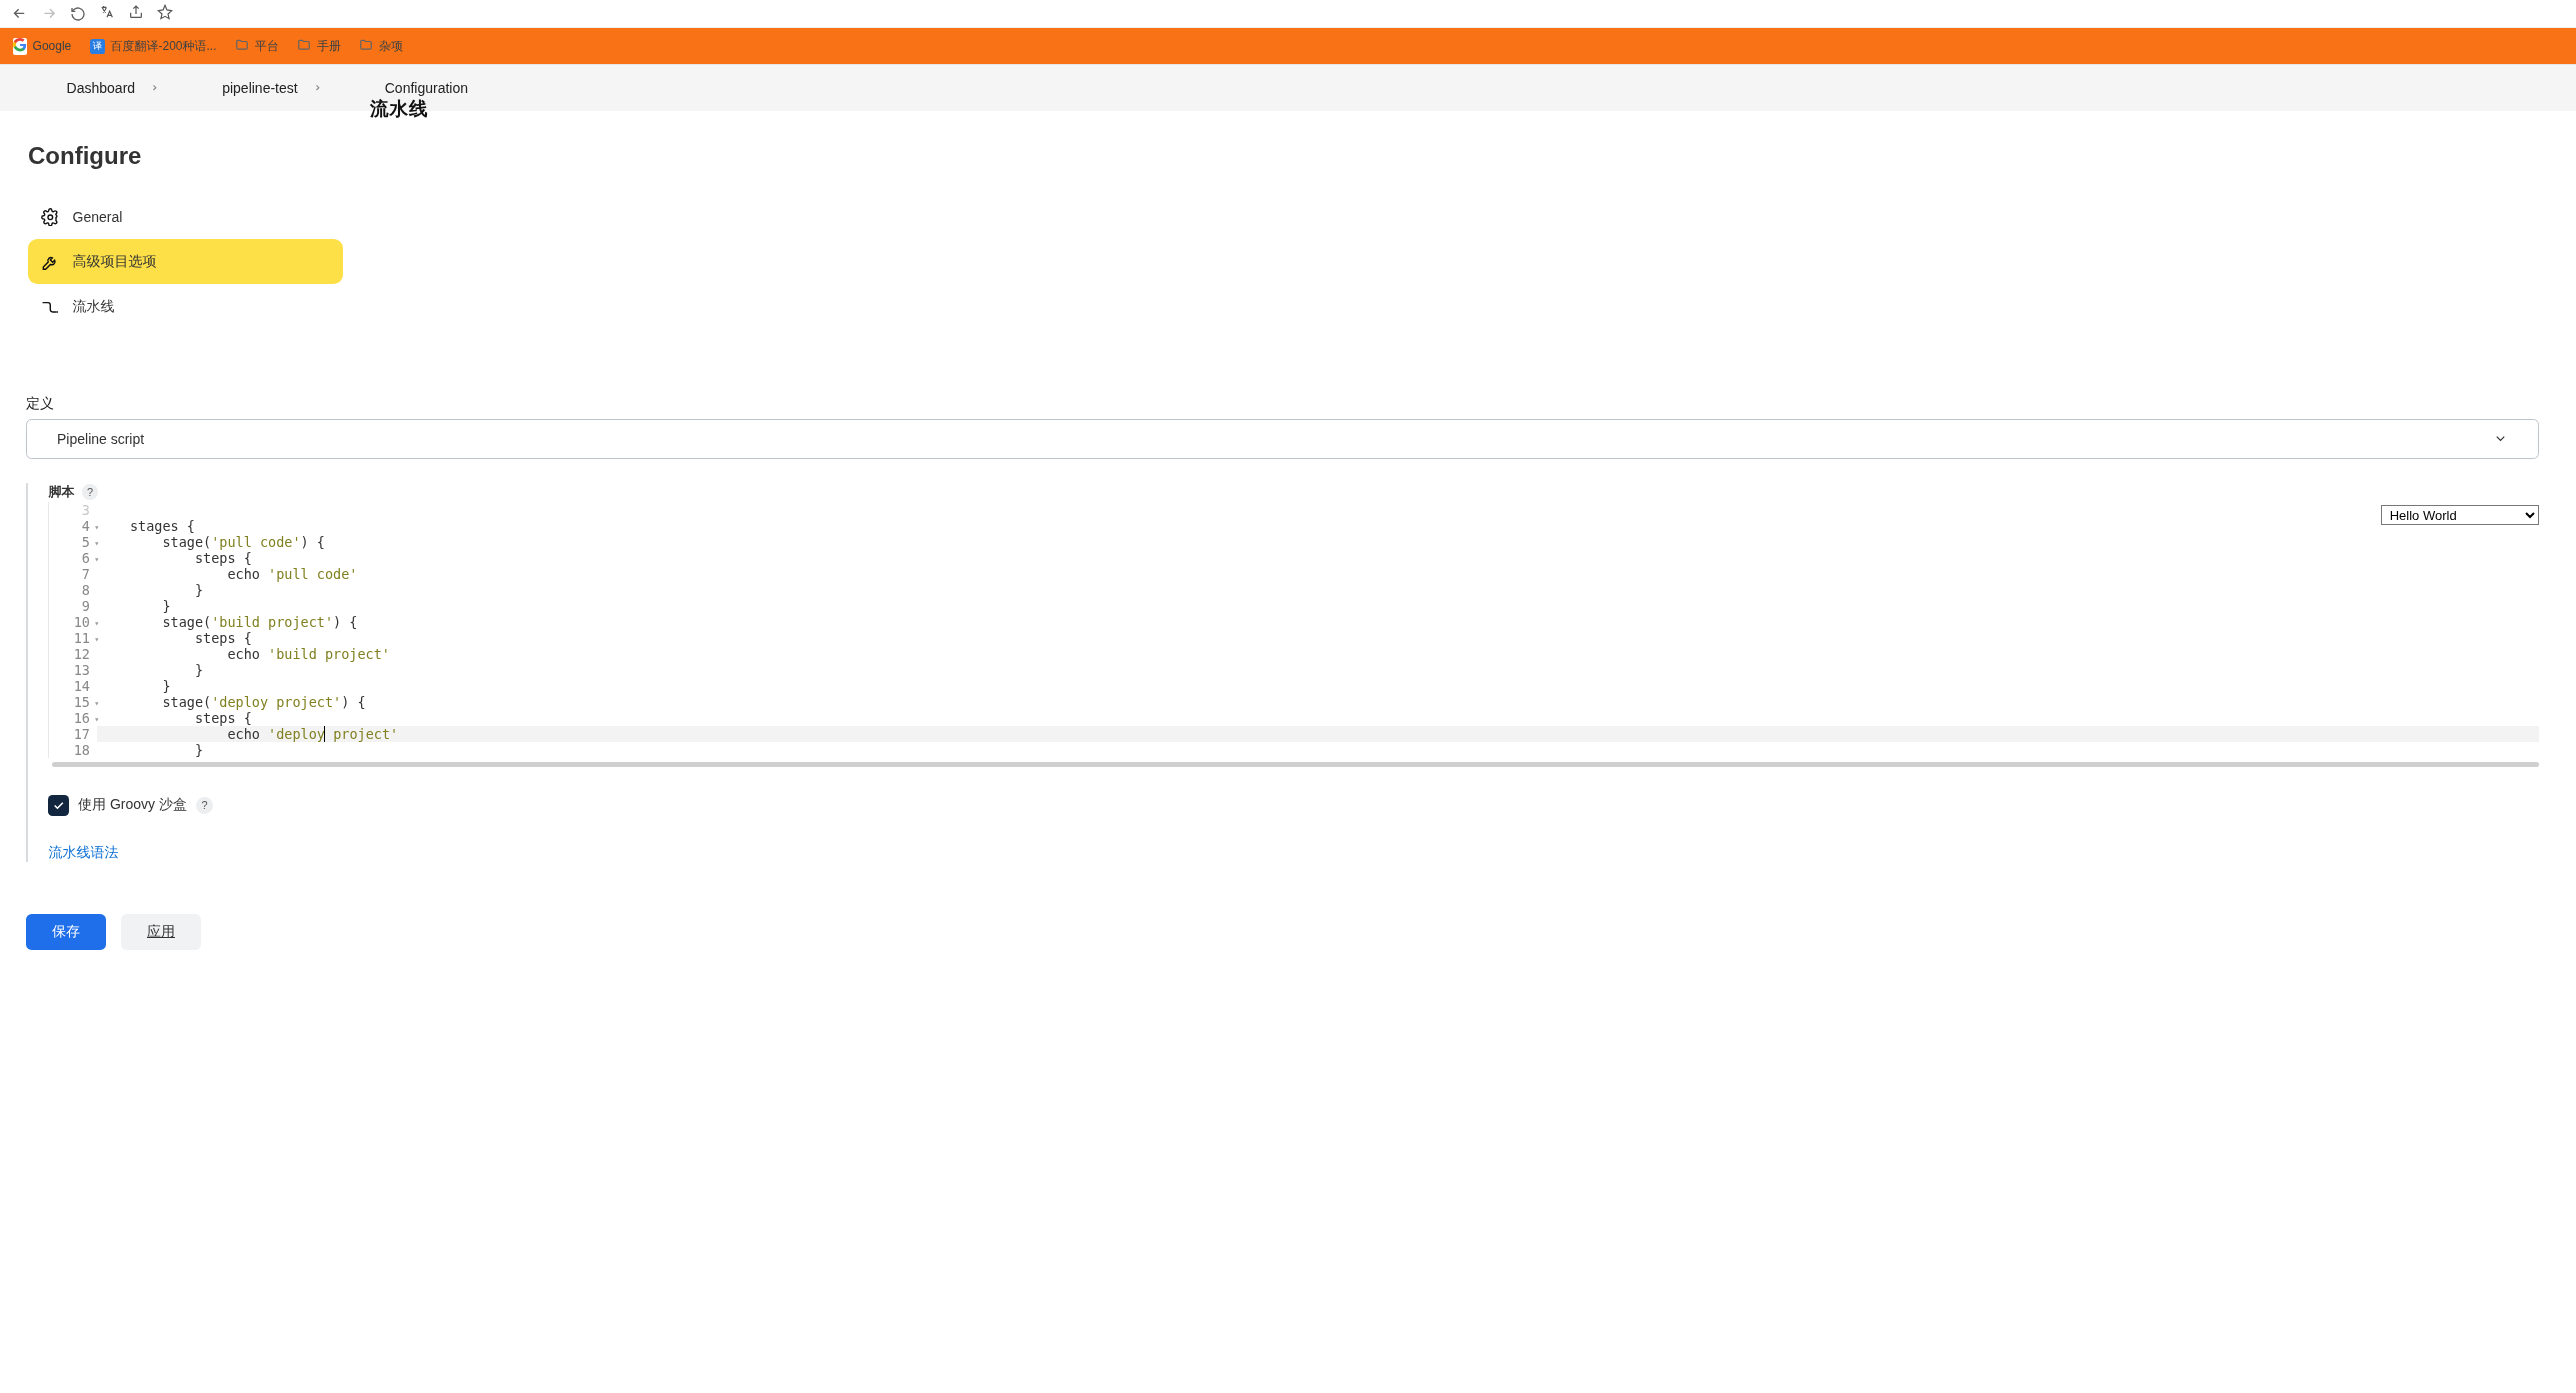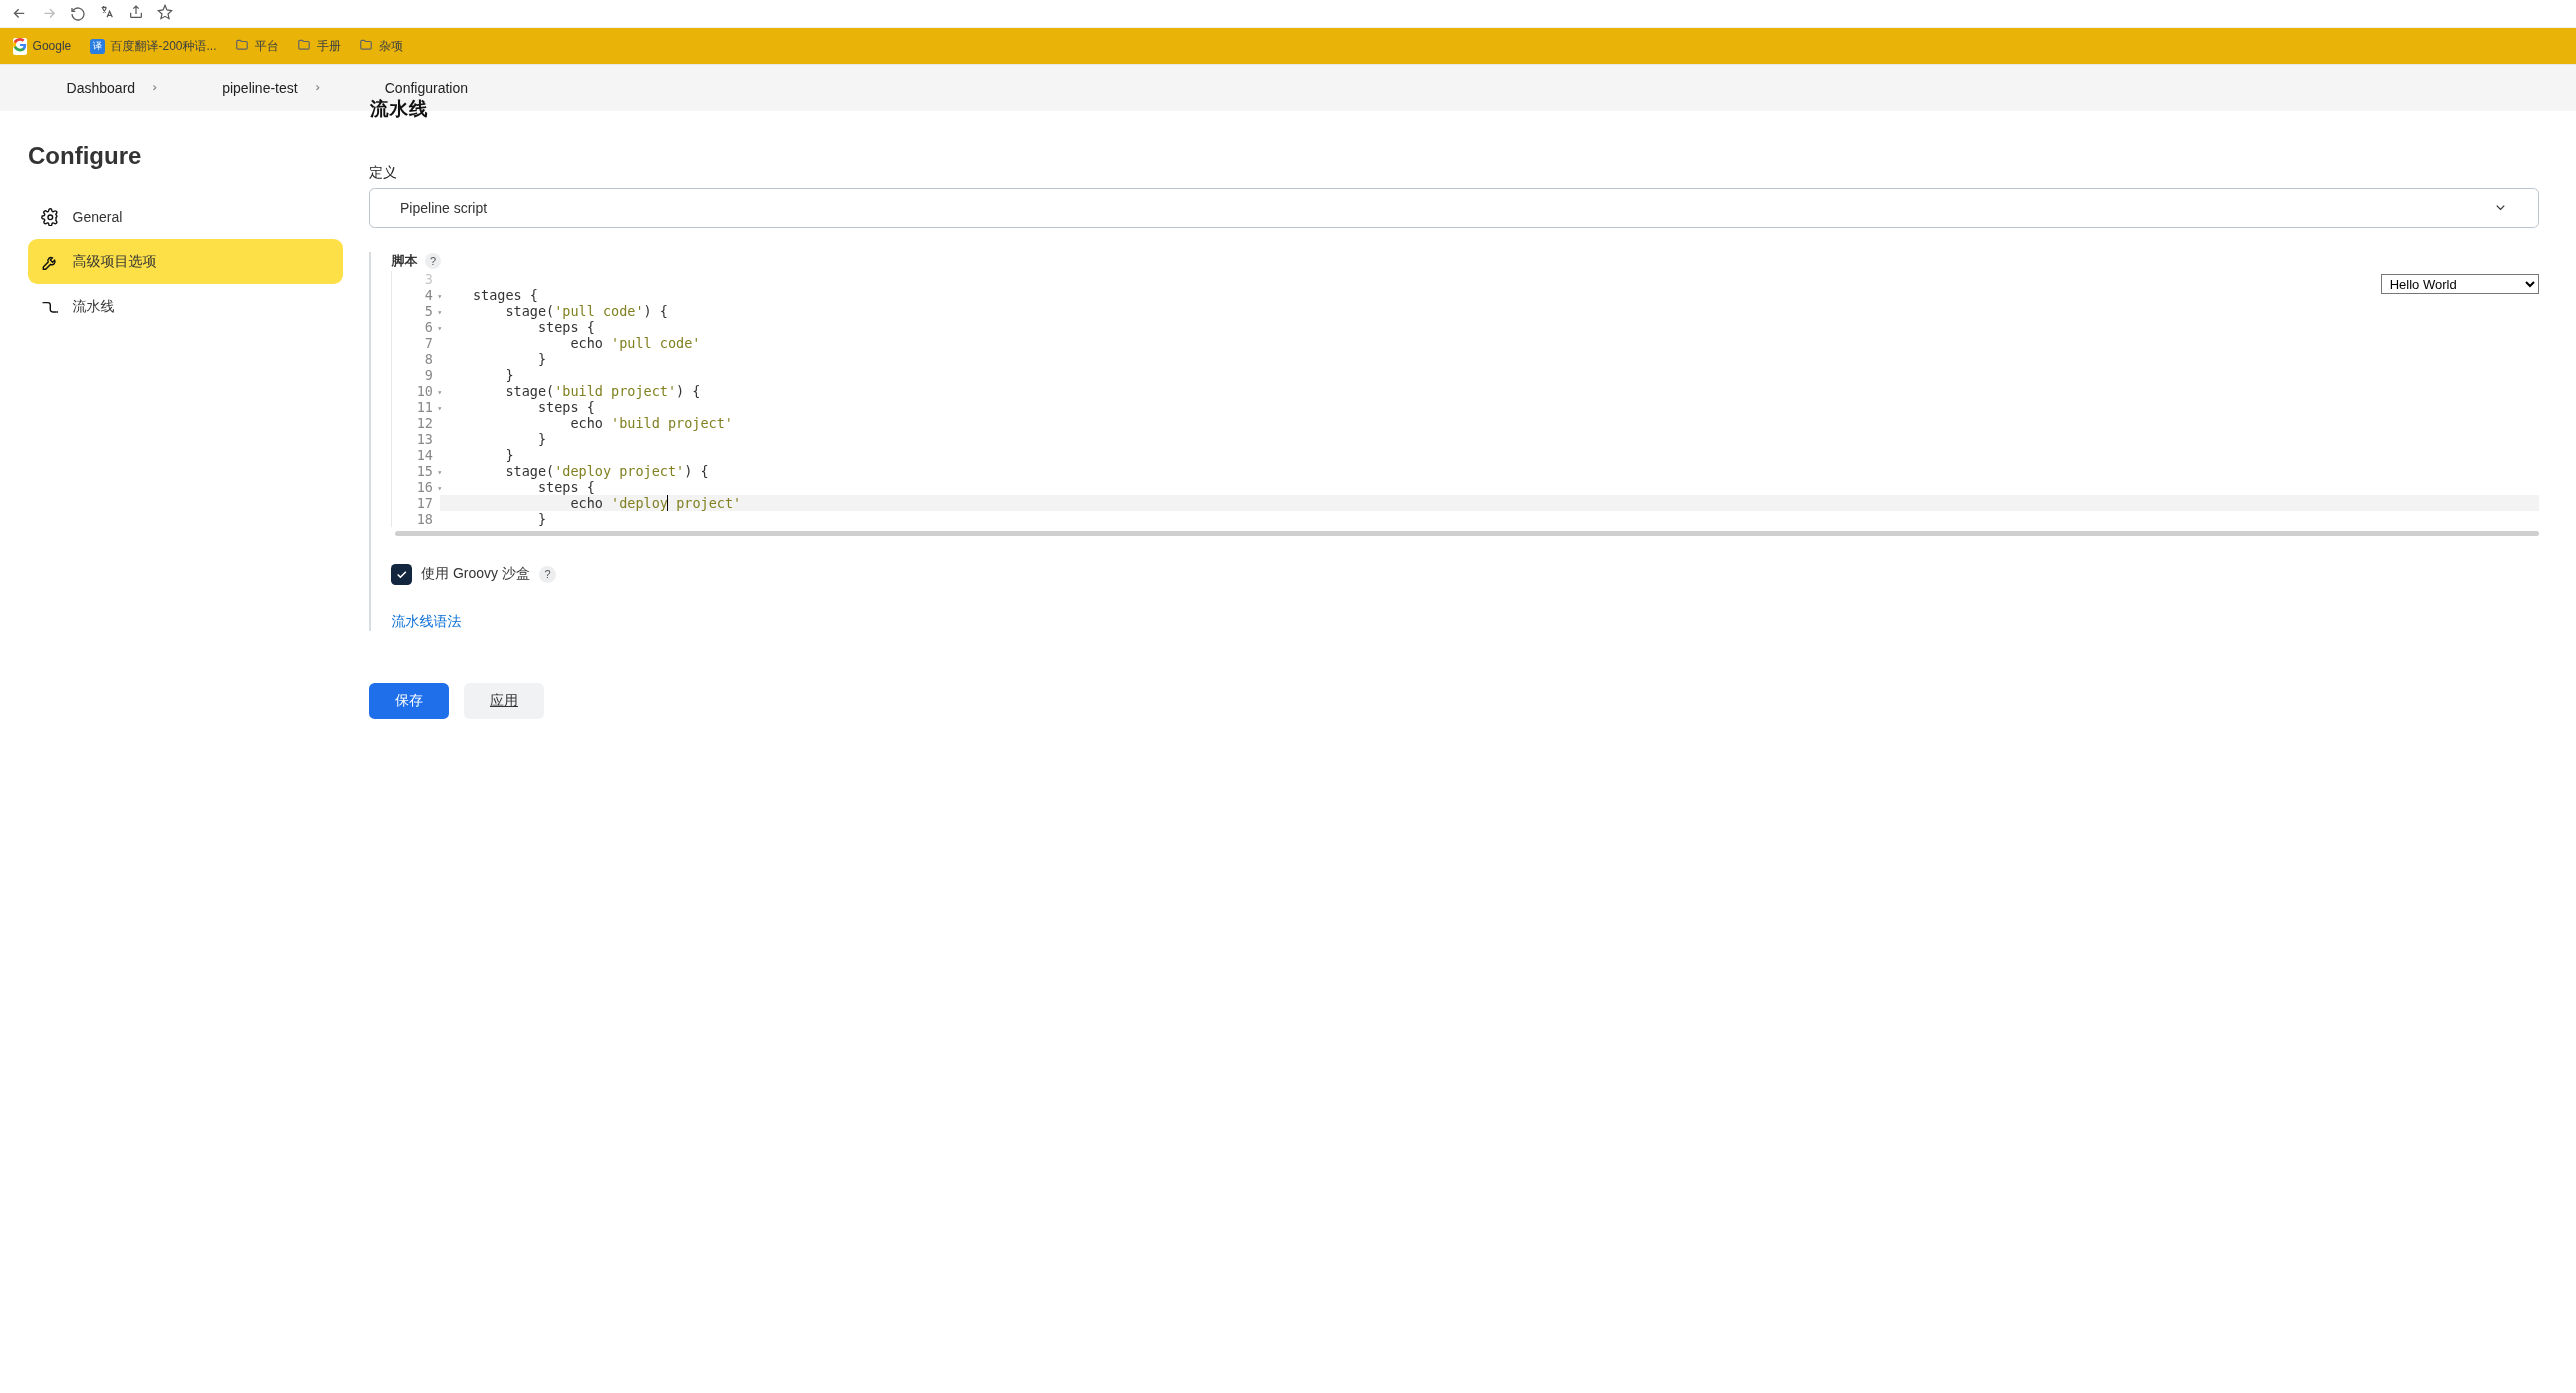--- a/index.html
+++ b/index.html
@@ -9,37 +9,37 @@
     .browser-toolbar { height: 28px; display: flex; align-items: center; padding: 0 11px; gap: 13px; background: #fff; border-bottom: 0.9px solid #f0f0f0;}
     .browser-toolbar .nav-icon { color: #5f5f5f; display: inline-flex; align-items: center; }
     .browser-toolbar .nav-icon.disabled { color: #bdbdbd; }
     .url-bar { margin-left: 9.3px; display: flex; align-items: center; gap: 5.6px; color: #5f5f5f; font-size: 12px; flex: 1; }
     .url-bar .insecure { display: inline-flex; align-items: center; gap: 3.7px; color: #5f6368; }
     .url-bar .pipe { color: #c6c6c6; }
     .url-bar .url-host { color: #202124; }
     .url-bar .url-path { color: #6f6f6f; }
     .browser-right-icons { display: flex; gap: 13px; color: #555; padding-right: 3.7px; }
 
-    .bookmarks-bar { height: 37px; display: flex; align-items: center; padding: 0 13px; gap: 18.6px; background: #eab308; border-bottom: 0.9px solid #e6e6e6; font-size: 12px; }
+    .bookmarks-bar { height: 37px; display: flex; align-items: center; padding: 0 13px; gap: 18.6px; background: #f97316; border-bottom: 0.9px solid #e6e6e6; font-size: 12px; }
     .bookmarks-bar .bm { display: inline-flex; align-items: center; gap: 5.6px; color: #3c4043; }
     .bookmarks-bar .bm .folder-icon svg { color: #5f6368; }
     .g-icon { font-weight: bold; background: #fff; border-radius: 1.9px; }
     .baidu-icon { width:15px; height:15px; background:#2a7de1; color:#fff; border-radius:2.8px; display:inline-flex; align-items:center; justify-content:center; font-size:9.3px;}
 
     
     .breadcrumbs { height: 46px; background: #f5f5f5; display: flex; align-items: center; padding: 0 18.6px; gap: 5.6px; color: #222; }
     .breadcrumbs .crumb { font-size: 14px; padding-left: 48px; }
     .breadcrumbs .chev { color: #888; display: inline-flex; padding: 0 9.3px; }
 
     
     .cutoff-heading-wrap { position: relative; height: 9.3px; }
     .cutoff-heading { position: absolute; left: 370px; top: -15px; font-size: 18.6px; font-weight: 700; color: #111; letter-spacing: 0.9px; }
 
     
-    .layout { display: flex; }
+    .layout { display: flex; flex-direction: column; }
     .sidebar { width: 343px; padding: 22px 0 22px 28px; }
     .sidebar h1 { font-size: 24px; font-weight: 800; margin-bottom: 24px; }
     .side-item { display:flex; align-items:center; gap:13px; height:45px; padding:0 13px; border-radius:9.3px; font-size:14px; color:#333; }
     .side-item.selected { background:#fde047;font-family:Liberation Mono, monospace; }
     .side-item svg { color:#111; }
 
     .main { flex:1; padding: 22px 37px 37px 26px; }
     .section-title { font-size:14px; color:#222; margin-top: 22px; margin-bottom: 5.6px; }
     .select-like { width:100%; padding:11px 30px; border:0.9px solid #bcc4cc; border-radius:5.6px; background:#fff; display:flex; align-items:center; justify-content:space-between; font-size:14px; color:#333; }
 

